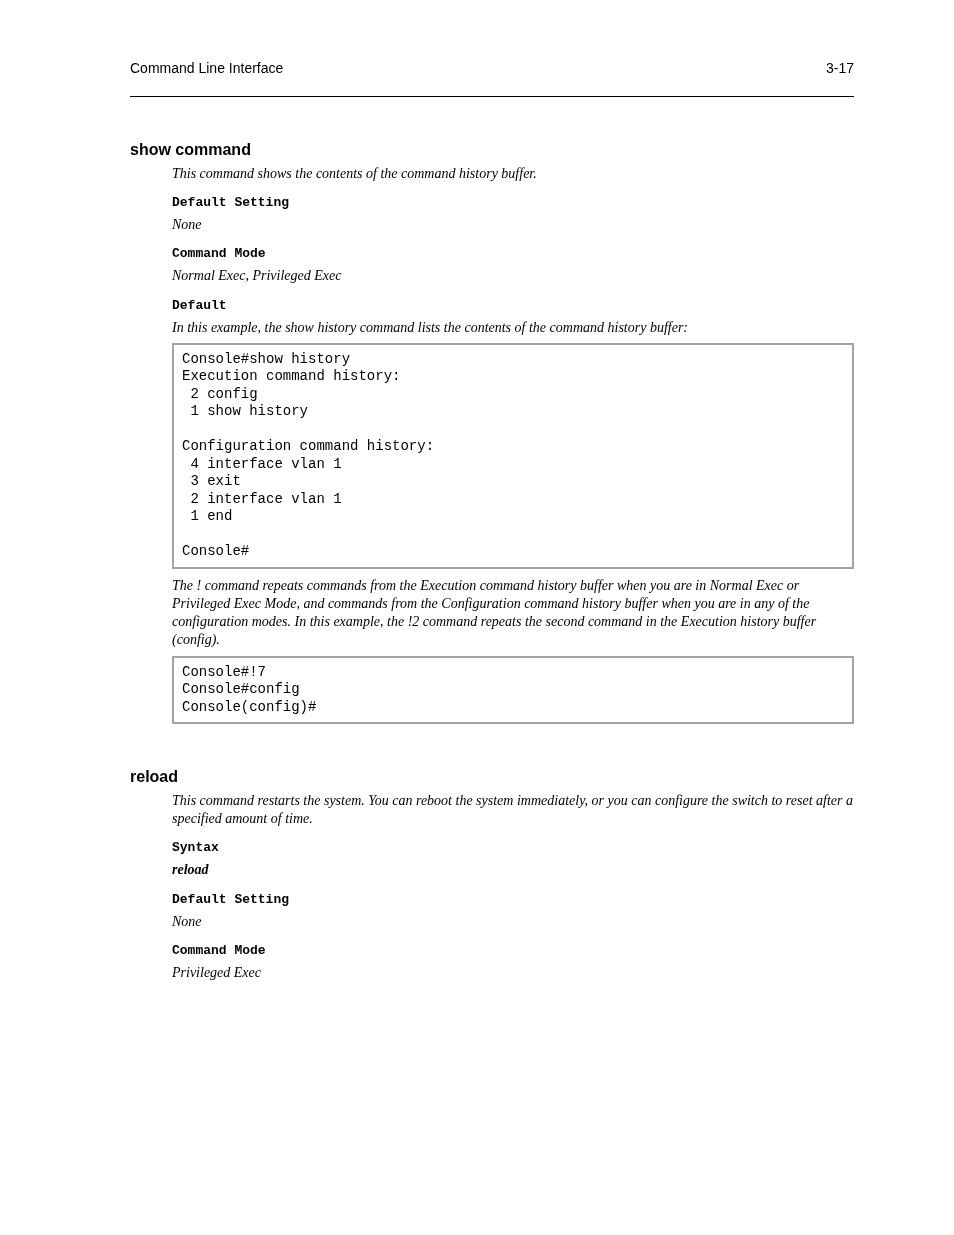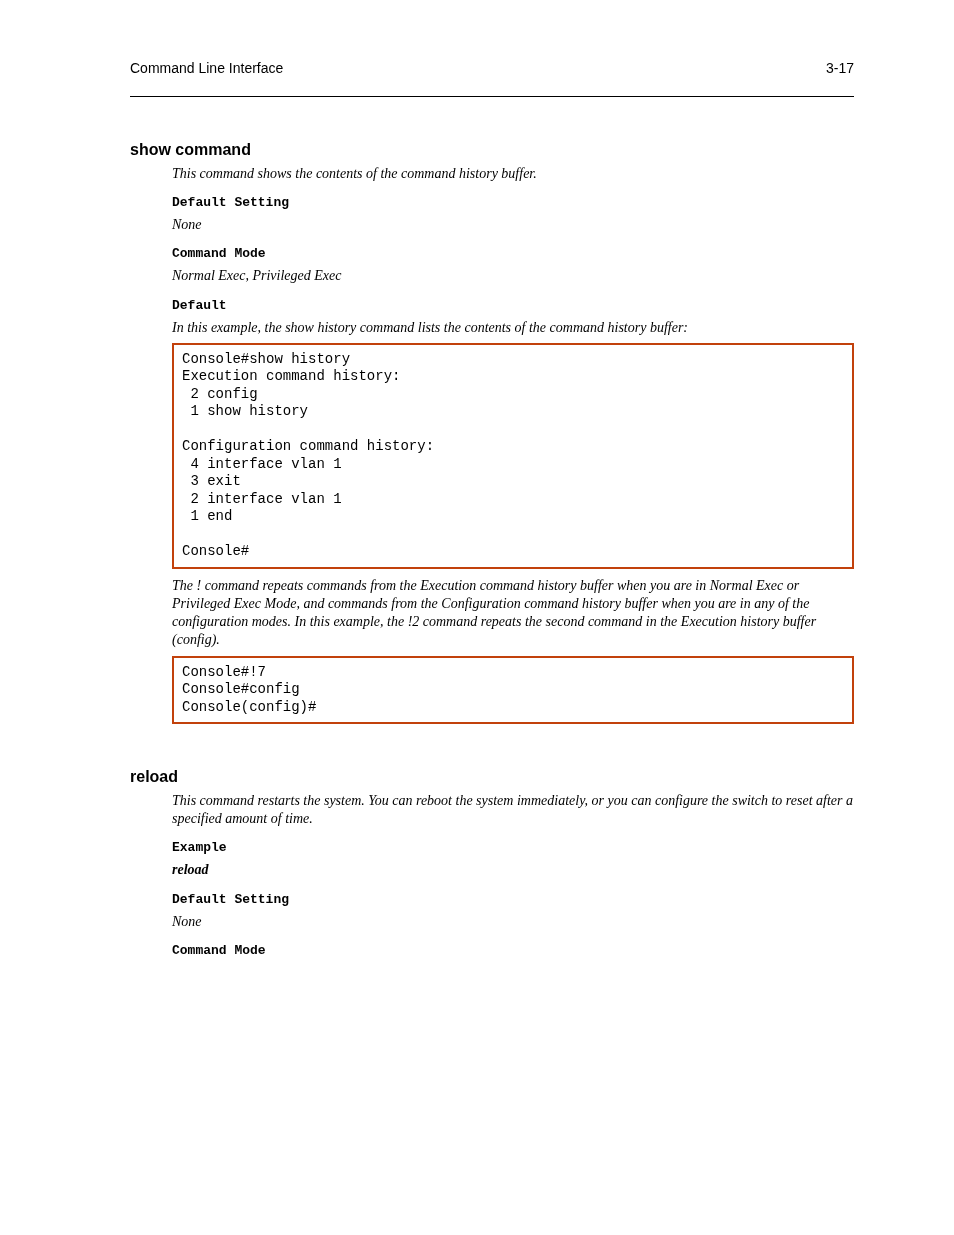--- a/index.html
+++ b/index.html
@@ -45,21 +45,21 @@
     font-family: Liberation Mono, monospace;
     font-size: 13px;
     font-weight: bold;
     margin-top: 12px;
     margin-bottom: 2px;
   }
   .indent-block {
     margin-left: 42px;
   }
   .terminal {
-    border: 2px solid #c2410c;
+    border: 2px solid #a3a3a3;
     padding: 6px 8px;
     font-family: "Courier New", Courier, monospace;
     font-size: 14px;
     white-space: pre;
     line-height: 1.25;
     margin: 4px 0 8px 0;
   }
   .footer {
     position: absolute;
     bottom: 60px;
@@ -112,26 +112,27 @@
 
     <div class="terminal">Console#!7
 Console#config
 Console(config)#</div>
   </div>
 
   <div class="section-title">reload</div>
   <div class="indent-block">
     <div class="para">This command restarts the system. You can reboot the system immediately, or you can configure the switch to reset after a specified amount of time.</div>
 
-    <div class="subhead">Example</div>
+    <div class="subhead">Syntax</div>
     <div class="para" style="font-weight:bold;">reload</div>
 
     <div class="subhead">Default Setting</div>
     <div class="para">None</div>
 
     <div class="subhead">Command Mode</div>
+    <div class="para">Privileged Exec</div>
   </div>
 
   <div class="footer">
     <span></span>
     <span></span>
   </div>
 </div>
 
 </body></html>

